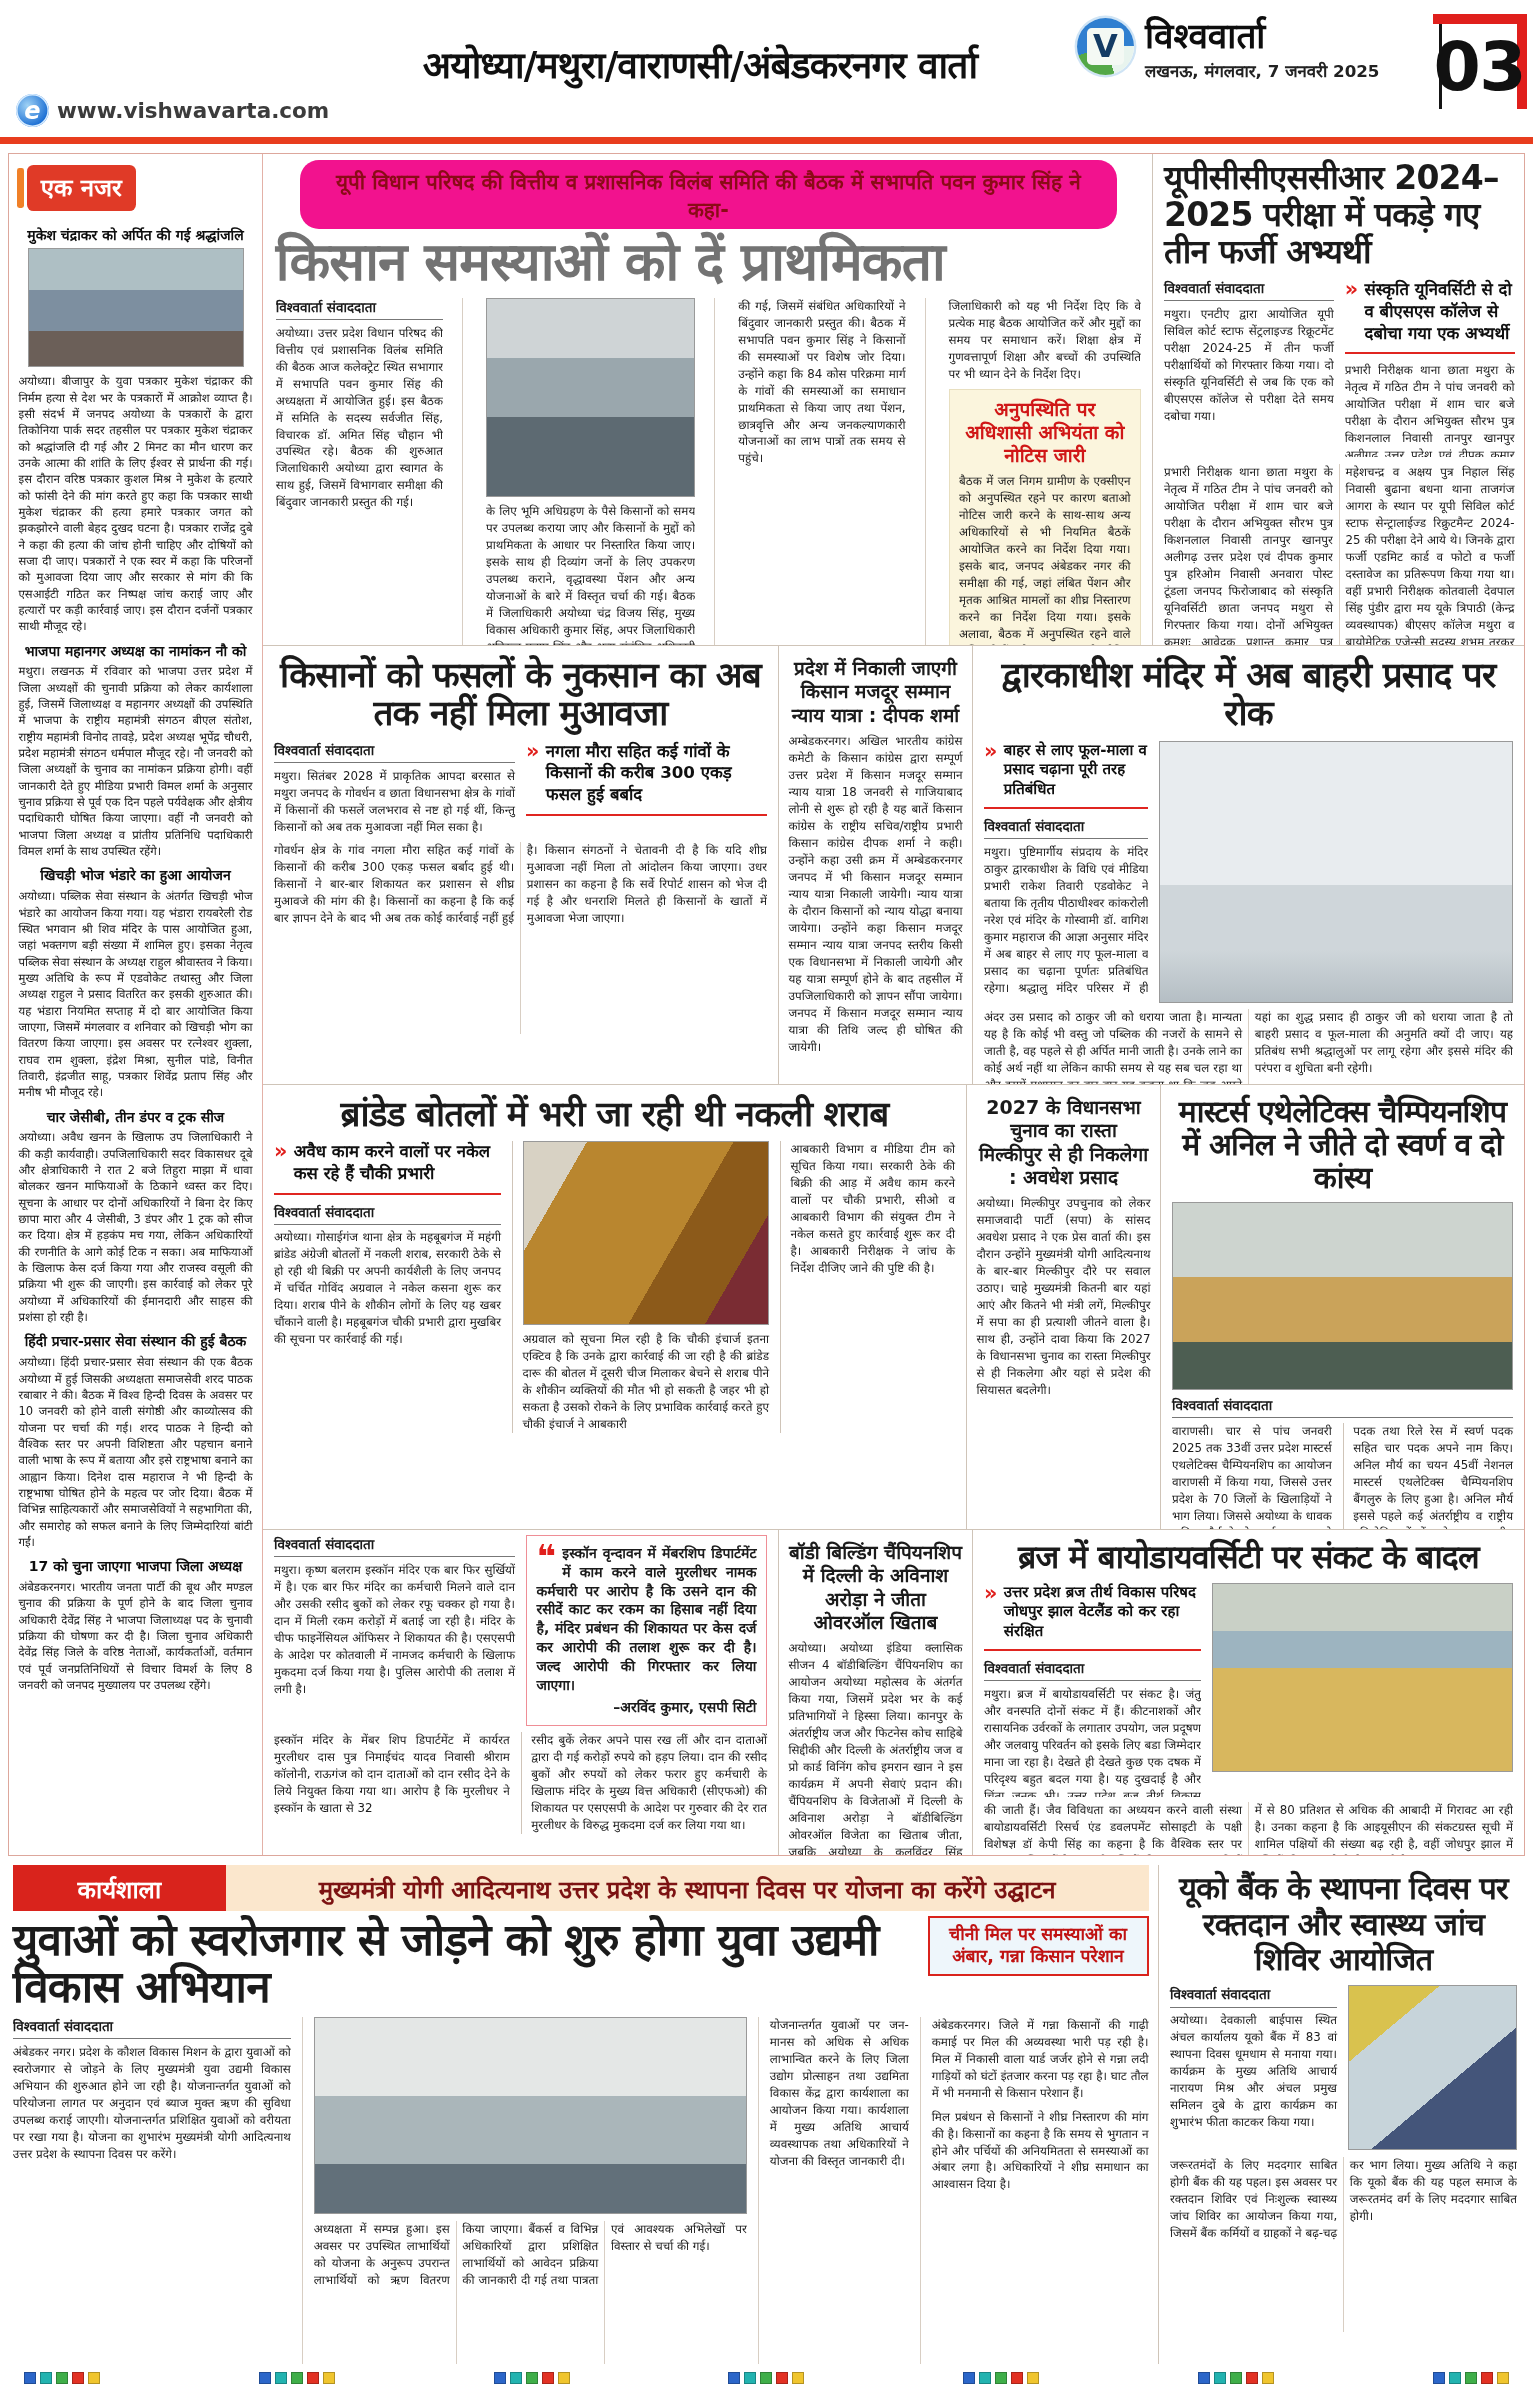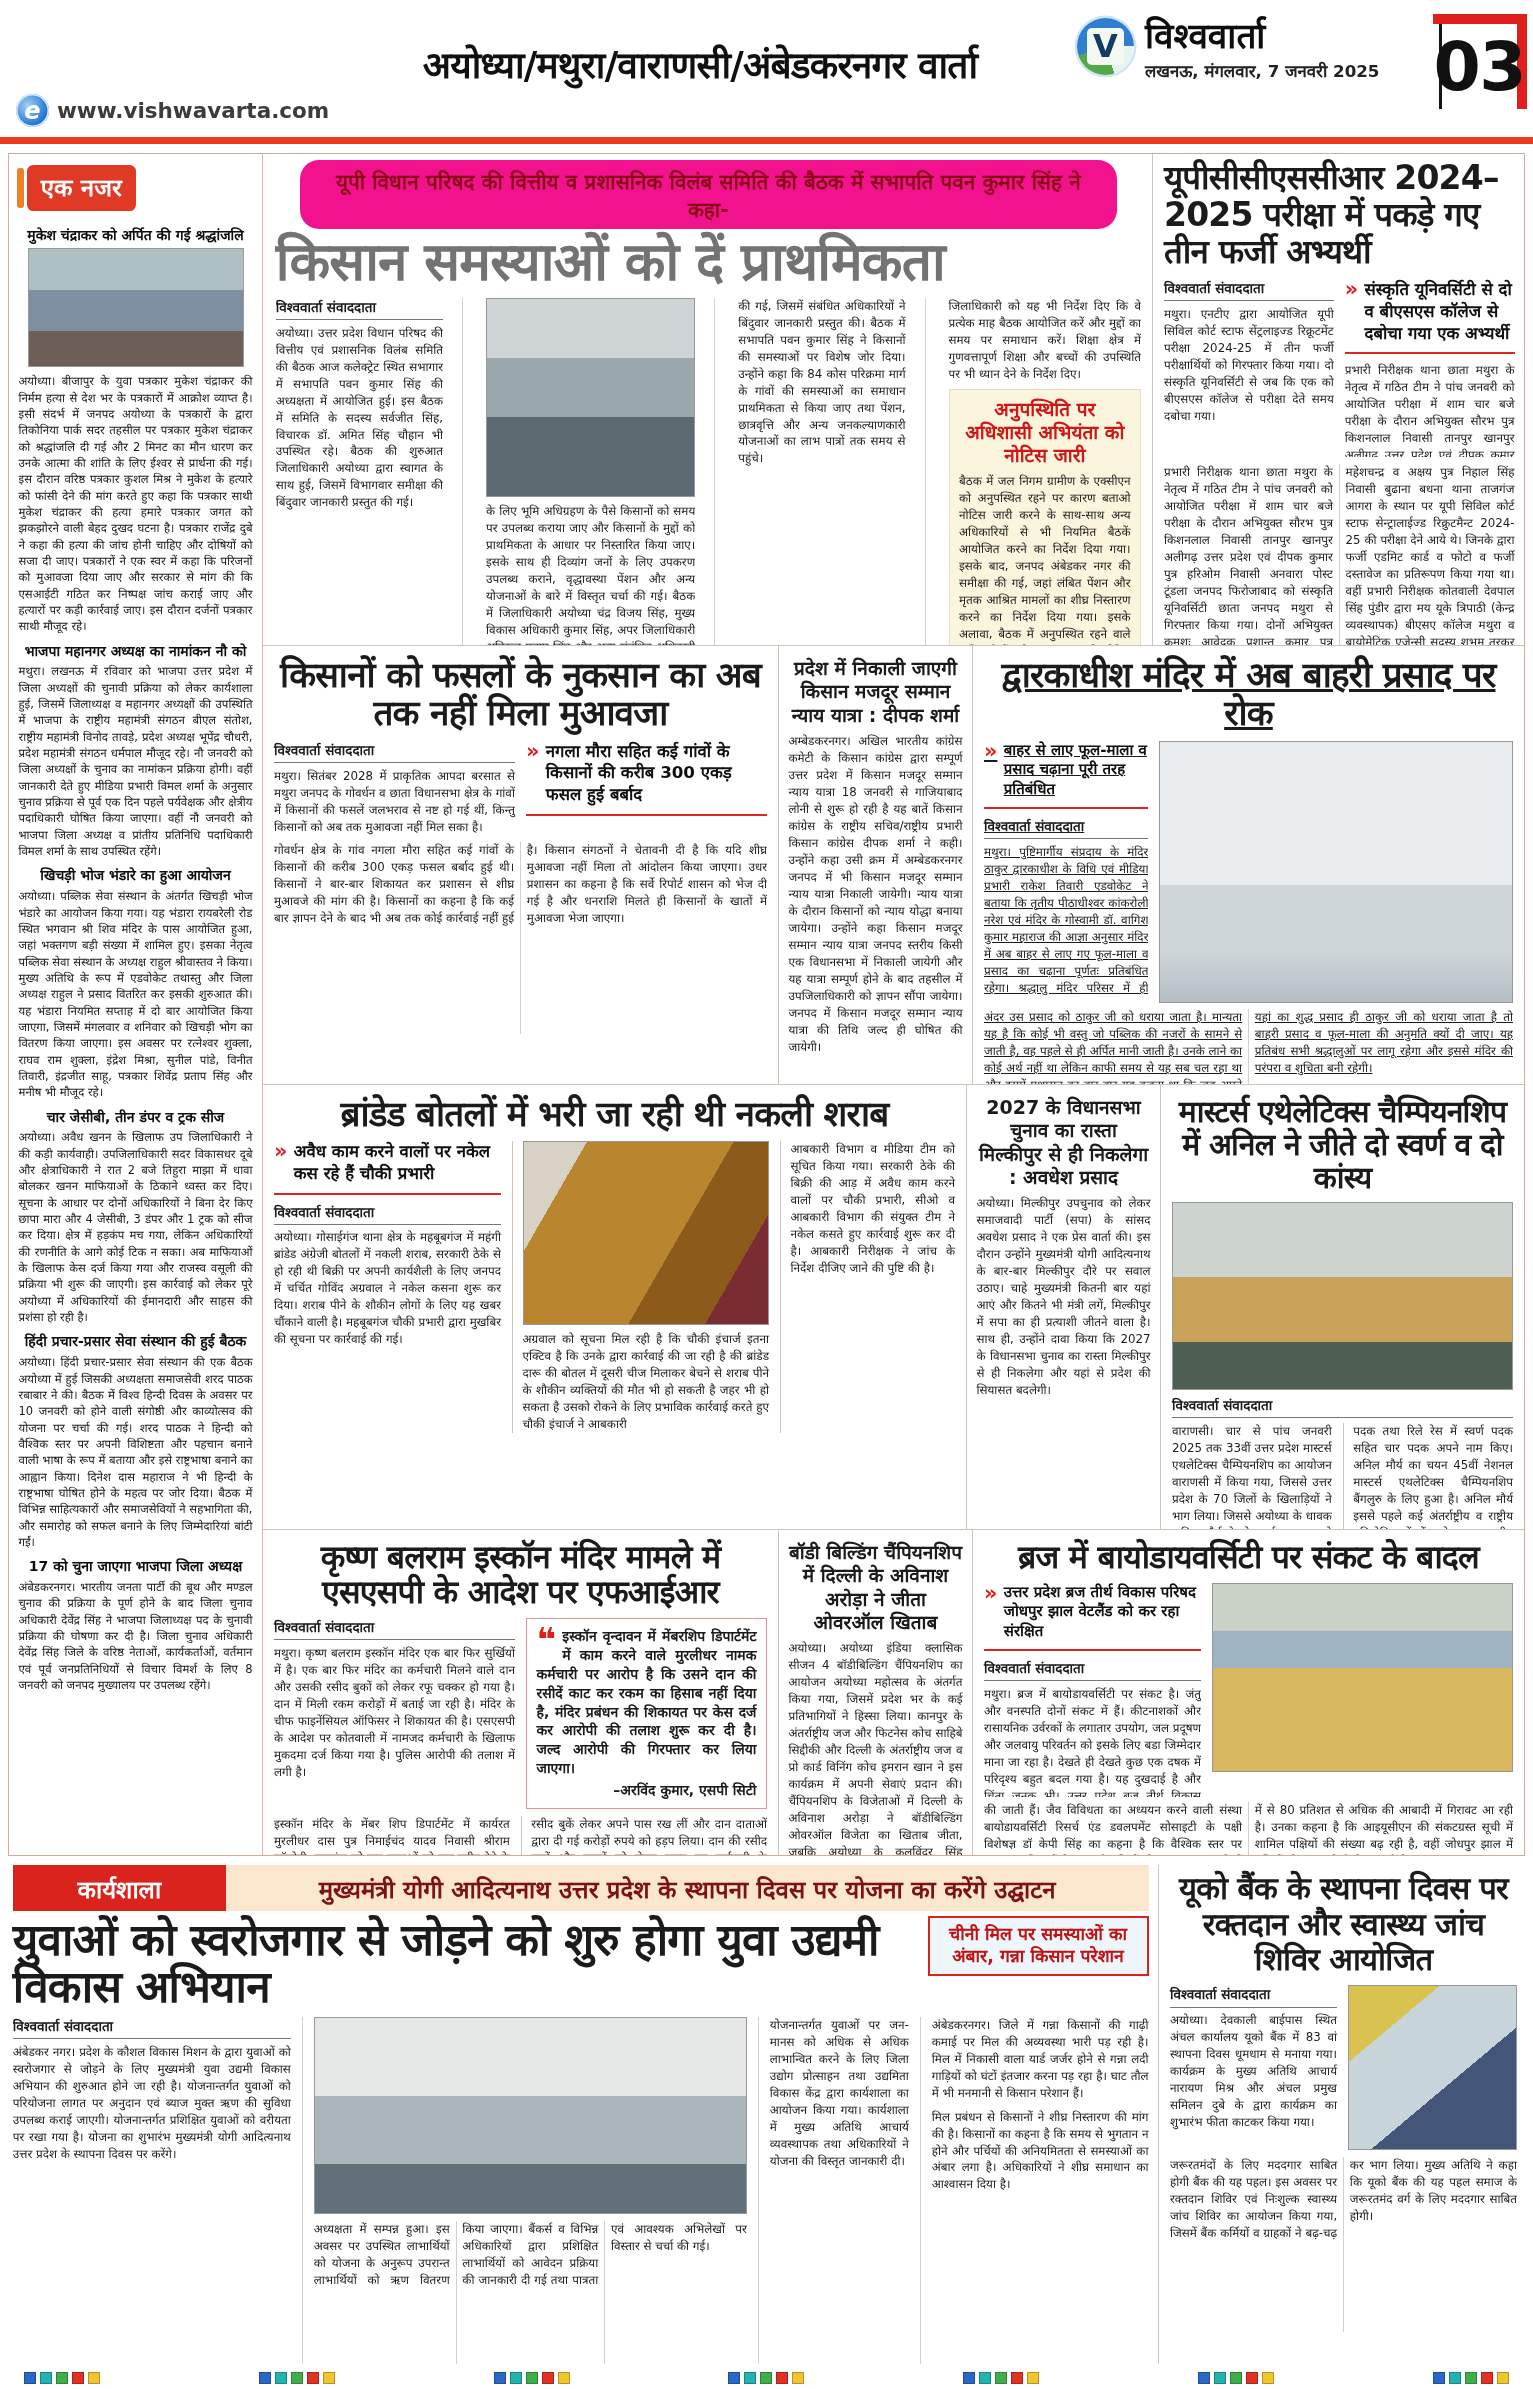--- a/index.html
+++ b/index.html
@@ -82,21 +82,21 @@
   .lr-head { font-size:33px; font-weight:800; line-height:1.12; letter-spacing:-0.8px; margin-bottom:8px; }
 
   .row { display:flex; gap:11px; }
   .h-band { font-size:35px; font-weight:800; line-height:1.1; letter-spacing:-0.8px; text-align:center; margin:4.8px 0 8px; }
   .h-narrow { font-size:19px; font-weight:800; line-height:1.22; text-align:center; margin:6.4px 0; }
 
   
   .band2 { display:flex; height:439px; overflow:hidden; }
   .b2a { width:515px; padding:4.8px 11px; overflow:hidden; }
   .b2b { width:194px; padding:4.8px 9.5px; overflow:hidden; }
-  .b2c { flex:1; padding:4.8px 11px; overflow:hidden;text-decoration:underline; }
+  .b2c { flex:1; padding:4.8px 11px; overflow:hidden; }
   .ph-temple { width:359px; height:262px;
     background:linear-gradient(180deg,#e8ecef 0 55%,#cfd6da 55% 80%,#b5bec4 100%); }
   
   .band3 { display:flex; height:445px; overflow:hidden; }
   .b3a { width:703px; padding:4.8px 11px; overflow:hidden; }
   .b3b { width:194px; padding:4.8px 9.5px; overflow:hidden; }
   .b3c { flex:1; padding:4.8px 11px; overflow:hidden; }
   .ph-bottles { width:100%; height:184px;
     background:linear-gradient(120deg,#d8d2c4 0 18%,#b9862f 18% 60%,#8c5a1a 60% 82%,#7a2c33 82% 100%); }
   .ph-athletes { width:100%; height:188px;
@@ -312,21 +312,20 @@
         <div class="byline" style="margin-top:6.4px">विश्ववार्ता संवाददाता</div>
         <div class="row">
           <p class="bodytx" style="flex:1">वाराणसी। चार से पांच जनवरी 2025 तक 33वीं उत्तर प्रदेश मास्टर्स एथलेटिक्स चैम्पियनशिप का आयोजन वाराणसी में किया गया, जिससे उत्तर प्रदेश के 70 जिलों के खिलाड़ियों ने भाग लिया। जिससे अयोध्या के धावक अनिल मौर्य ने दो स्वर्ण पदक व दो कांस्य</p>
           <p class="bodytx vr" style="flex:1;padding-left:9.5px;">पदक तथा रिले रेस में स्वर्ण पदक सहित चार पदक अपने नाम किए। अनिल मौर्य का चयन 45वीं नेशनल मास्टर्स एथलेटिक्स चैम्पियनशिप बैंगलुरु के लिए हुआ है। अनिल मौर्य इससे पहले कई अंतर्राष्ट्रीय व राष्ट्रीय प्रतियोगिताओं में अनेक पदक जीत चुके हैं। उनकी इस उपलब्धि पर खेल प्रेमियों ने हर्ष जताया है।</p>
         </div>
       </div>
     </div>
 
     <div class="band band4">
       <div class="b4a">
-        <div class="h-band" style="font-size:32px">कृष्ण बलराम इस्कॉन मंदिर मामले में एसएसपी के आदेश पर एफआईआर</div>
         <div class="row" style="margin-bottom:6.4px;">
           <div style="flex:1">
             <div class="byline">विश्ववार्ता संवाददाता</div>
             <p class="bodytx">मथुरा। कृष्ण बलराम इस्कॉन मंदिर एक बार फिर सुर्खियों में है। एक बार फिर मंदिर का कर्मचारी मिलने वाले दान और उसकी रसीद बुकों को लेकर रफू चक्कर हो गया है। दान में मिली रकम करोड़ों में बताई जा रही है। मंदिर के चीफ फाइनेंसियल ऑफिसर ने शिकायत की है। एसएसपी के आदेश पर कोतवाली में नामजद कर्मचारी के खिलाफ मुकदमा दर्ज किया गया है। पुलिस आरोपी की तलाश में लगी है।</p>
           </div>
           <div style="flex:1">
             <div class="quotebox">
               <span class="qmark">❝</span>
               <span>इस्कॉन वृन्दावन में मेंबरशिप डिपार्टमेंट में काम करने वाले मुरलीधर नामक कर्मचारी पर आरोप है कि उसने दान की रसीदें काट कर रकम का हिसाब नहीं दिया है, मंदिर प्रबंधन की शिकायत पर केस दर्ज कर आरोपी की तलाश शुरू कर दी है। जल्द आरोपी की गिरफ्तार कर लिया जाएगा।</span>
               <span class="attrib">–अरविंद कुमार, एसपी सिटी</span>

